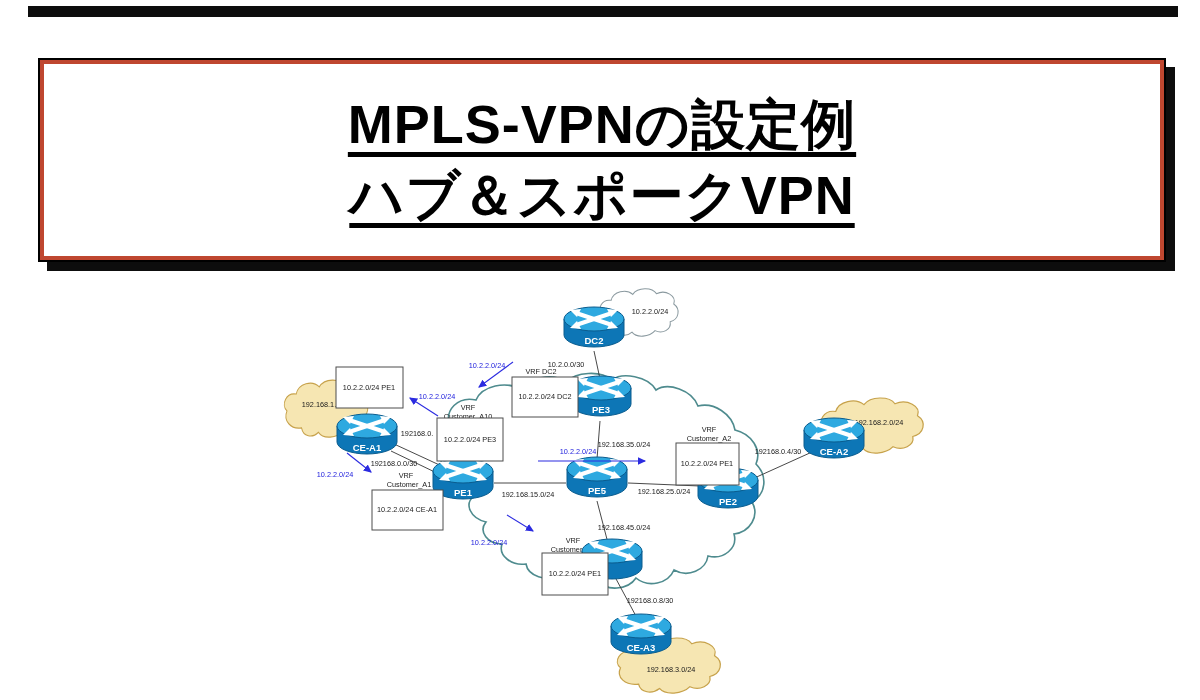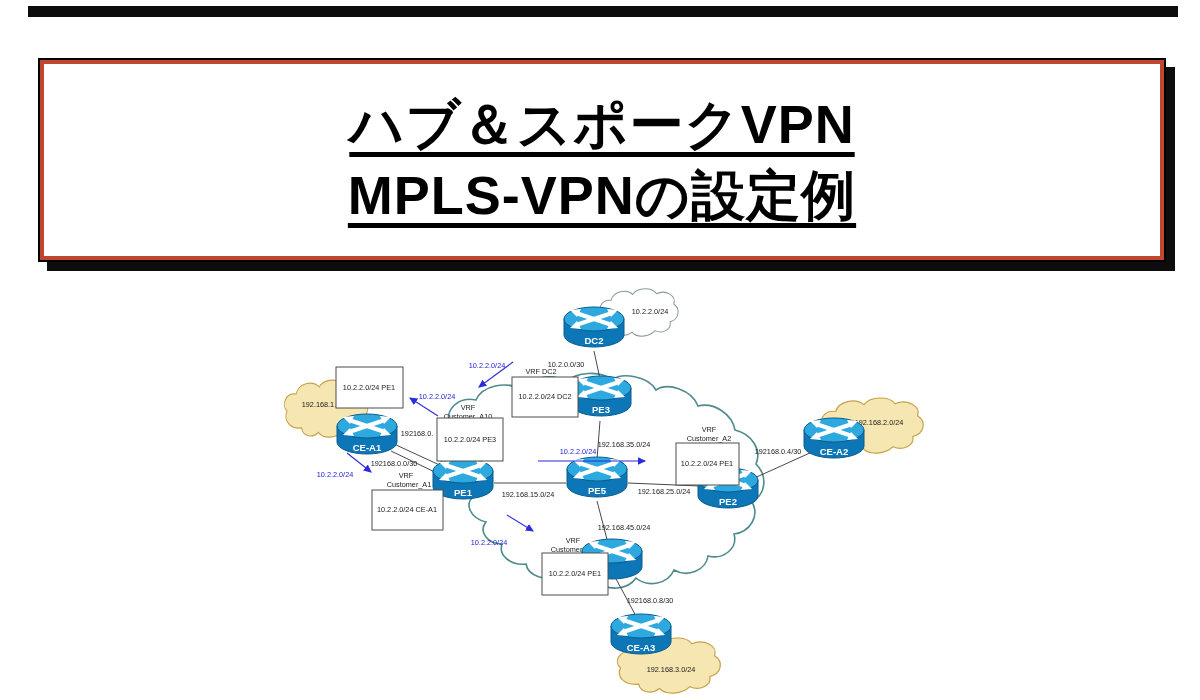--- a/index.html
+++ b/index.html
@@ -25,22 +25,22 @@
   .barrow{stroke:#2b2be0;stroke-width:1.1;fill:none;}
 </style>
 </head>
 <body>
 
 <div id="stage">
   <div class="top-bar"></div>
 
   <div class="title-box">
     <div class="title-inner">
+      <div class="title-line">MPLS-VPNの設定例</div>
       <div class="title-line">ハブ＆スポークVPN</div>
-      <div class="title-line">MPLS-VPNの設定例</div>
     </div>
   </div>
 
   <svg id="diagram" viewBox="0 0 1200 700">
     <defs>
       <marker id="ah" markerWidth="8" markerHeight="8" refX="6.5" refY="3.5" orient="auto">
         <path d="M0,0 L7.5,3.5 L0,7 Z" fill="#2b2be0"></path>
       </marker>
       <path id="cloudp" d="M28,56 C14,58 4,48 9,37 C1,30 8,16 21,18 C24,6 42,2 51,10 C58,0 78,0 84,9 C97,3 112,12 108,23 C118,30 115,44 103,47 C105,58 92,64 82,59 C74,68 56,69 50,61 C42,68 30,66 28,56 Z"></path>
       <symbol id="rt" viewBox="0 0 64 46">

